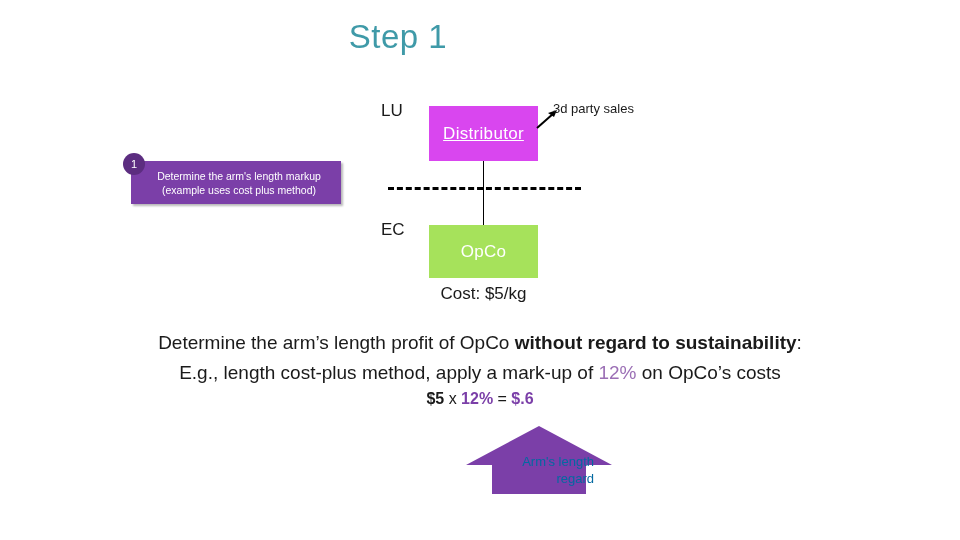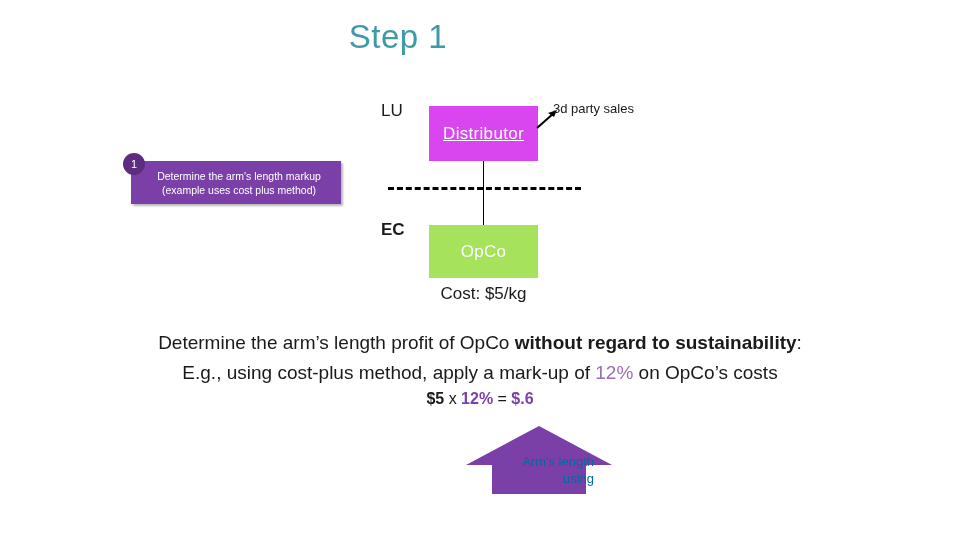--- a/index.html
+++ b/index.html
@@ -55,21 +55,21 @@
     height: 53px;
     background: #a6e25b;
   }
 
   .side-label {
     position: absolute;
     font-size: 17px;
     color: #1a1a1a;
   }
   .label-lu { left: 381px; top: 101px; }
-  .label-ec { left: 381px; top: 220px; font-weight: bold; }
+  .label-ec { left: 381px; top: 220px; }
 
   .connector-line {
     position: absolute;
     left: 483px;
     top: 161px;
     width: 1px;
     height: 64px;
     background: #000000;
   }
 
@@ -214,30 +214,30 @@
 <div class="entity-box box-opco">OpCo</div>
 <div class="cost-label">Cost: $5/kg</div>
 
 <div class="callout">
   <div class="callout-text">Determine the arm's length markup  (example uses cost plus method)</div>
 </div>
 <div class="callout-badge">1</div>
 
 <div class="body-text">
   <div><span>Determine the arm’s length profit of OpCo </span><span class="bold">without regard to sustainability</span><span>:</span></div>
-  <div><span>E.g., using cost-plus method, apply a mark-up of </span><span class="accent">12%</span><span> on OpCo’s costs</span></div>
+  <div><span>E.g., length cost-plus method, apply a mark-up of </span><span class="accent">12%</span><span> on OpCo’s costs</span></div>
 </div>
 
 <div class="formula">
   <span class="b">$5</span>
   <span>x</span>
   <span class="p">12%</span>
   <span>=</span>
   <span class="p">$.6</span>
 </div>
 
 <svg class="up-arrow" viewBox="0 0 148 70">
   <polygon points="74,1 147,40 121,40 121,69 27,69 27,40 1,40" fill="#7b3fa8"></polygon>
 </svg>
 <div class="up-arrow-label">
   <div>Arm's length</div>
-  <div>using</div>
+  <div>regard</div>
 </div>
 
 </body></html>

